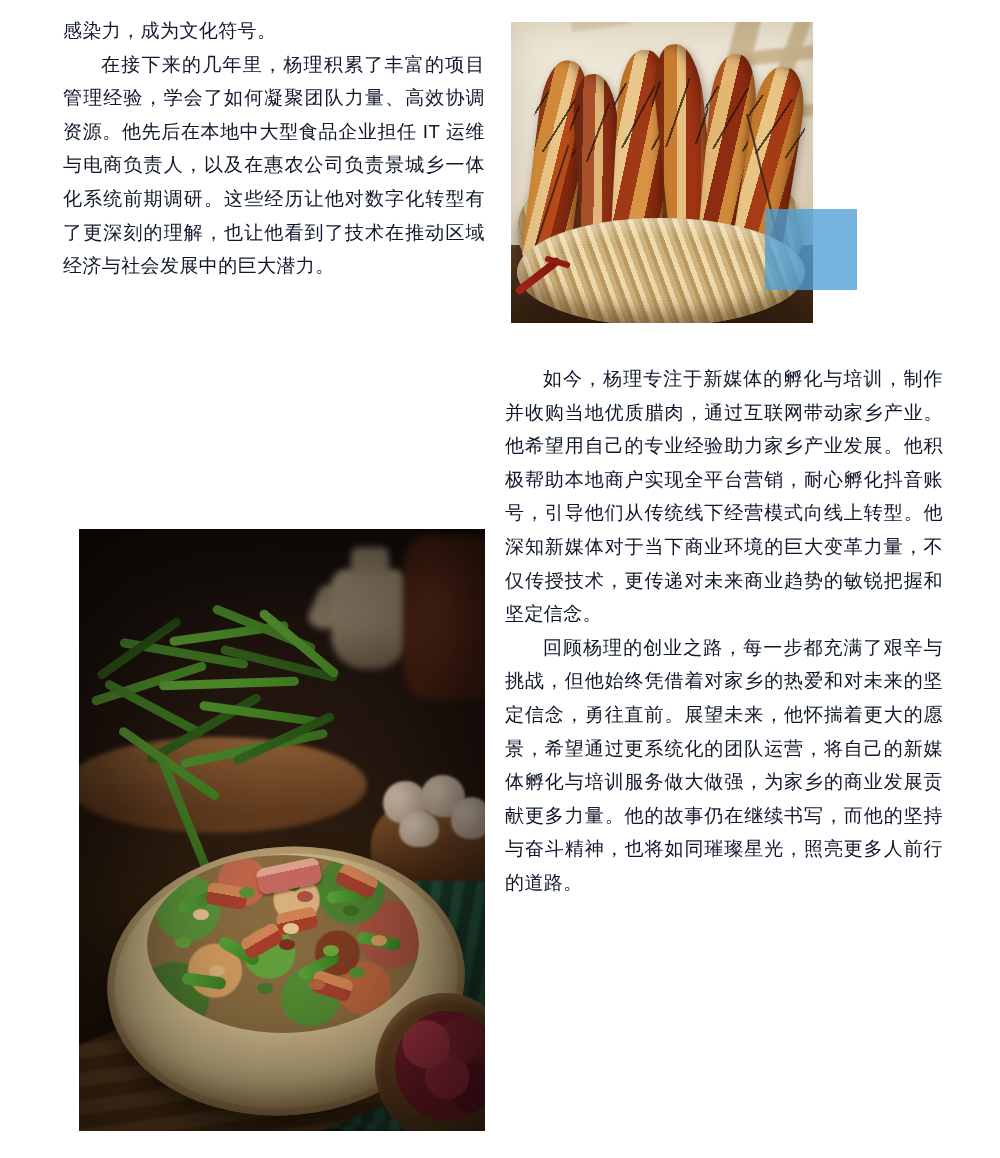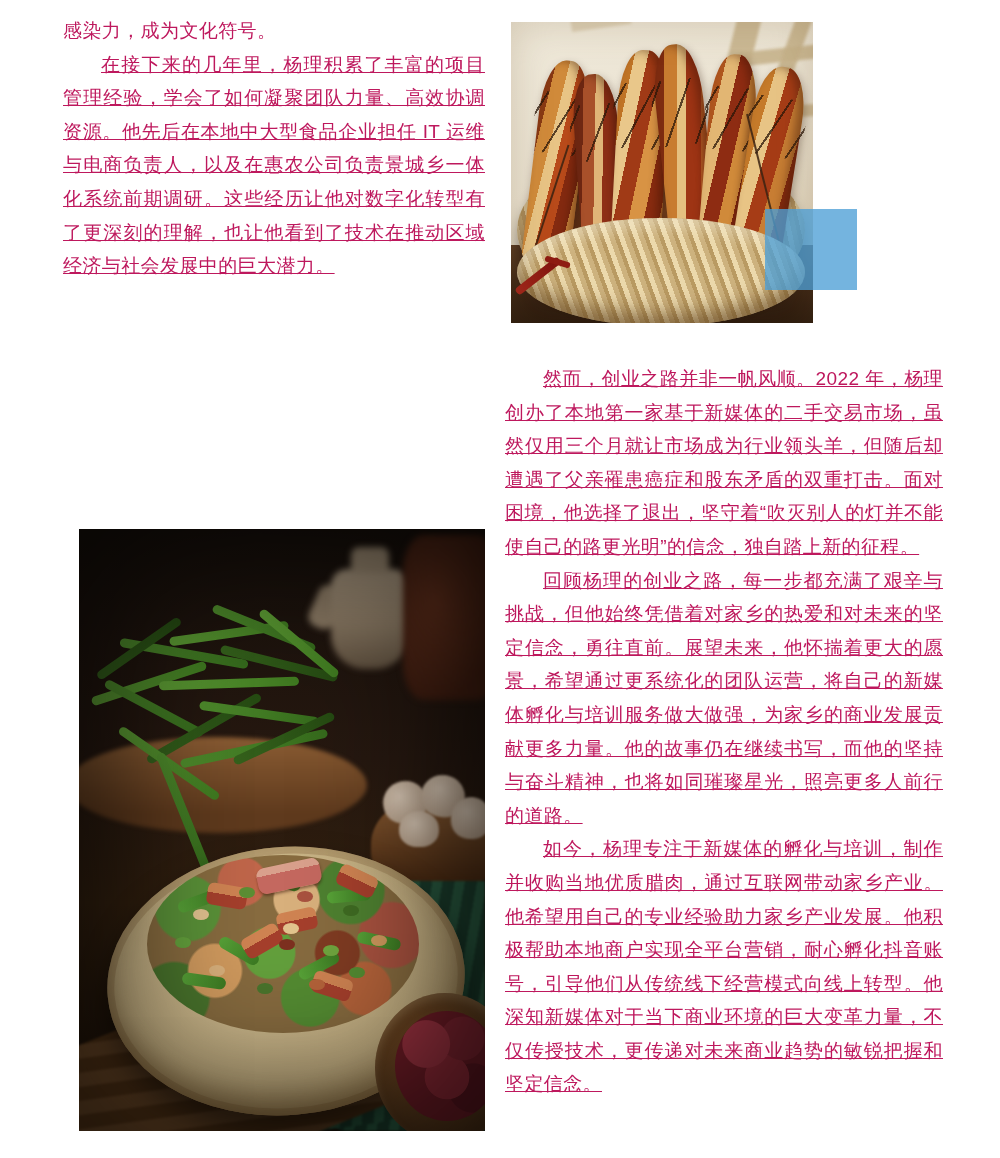--- a/index.html
+++ b/index.html
@@ -8,26 +8,26 @@
     width:1000px;height:1158px;
     background:#ffffff;
     overflow:hidden;
     font-family:"Liberation Sans","DejaVu Sans",sans-serif;
   }
   
   .col{
     position:absolute;
     font-size:19px;
     line-height:33.6px;
-    color:#be185d;
+    color:#0f172a;
     text-align:justify;
     letter-spacing:.4px;
   }
   .col p{margin:0;}
-  .col p.indent{text-indent:2em;text-decoration:underline;}
+  .col p.indent{text-indent:2em;}
   .col-left{left:63px;top:14px;width:422px;}
   .col-right{left:505px;top:362px;width:438px;}
 
   
   .photo{position:absolute;overflow:hidden;}
 
   
   .photo-bacon{
     left:511px;top:22px;width:302px;height:301px;
     background:linear-gradient(160deg,#f0eadb 0%,#e9e1d0 45%,#ded2ba 78%,#d8cbb2 100%);
@@ -151,23 +151,22 @@
 <body>
 
 <div class="page">
 
   <div class="col col-left">
     <p>感染力，成为文化符号。</p>
     <p class="indent">在接下来的几年里，杨理积累了丰富的项目管理经验，学会了如何凝聚团队力量、高效协调资源。他先后在本地中大型食品企业担任 IT 运维与电商负责人，以及在惠农公司负责景城乡一体化系统前期调研。这些经历让他对数字化转型有了更深刻的理解，也让他看到了技术在推动区域经济与社会发展中的巨大潜力。</p>
   </div>
 
   <div class="col col-right">
-    <p class="indent">然而，创业之路并非一帆风顺。2022 年，杨理创办了本地第一家基于新媒体的二手交易市场，虽然仅用三个月就让市场成为行业领头羊，但随后却遭遇了父亲罹患癌症和股东矛盾的双重打击。面对困境，他选择了退出，坚守着“吹灭别人的灯并不能使自己的路更光明”的信念，独自踏上新的征程。</p>
+    <p class="indent">如今，杨理专注于新媒体的孵化与培训，制作并收购当地优质腊肉，通过互联网带动家乡产业。他希望用自己的专业经验助力家乡产业发展。他积极帮助本地商户实现全平台营销，耐心孵化抖音账号，引导他们从传统线下经营模式向线上转型。他深知新媒体对于当下商业环境的巨大变革力量，不仅传授技术，更传递对未来商业趋势的敏锐把握和坚定信念。</p>
     <p class="indent">回顾杨理的创业之路，每一步都充满了艰辛与挑战，但他始终凭借着对家乡的热爱和对未来的坚定信念，勇往直前。展望未来，他怀揣着更大的愿景，希望通过更系统化的团队运营，将自己的新媒体孵化与培训服务做大做强，为家乡的商业发展贡献更多力量。他的故事仍在继续书写，而他的坚持与奋斗精神，也将如同璀璨星光，照亮更多人前行的道路。</p>
-    <p class="indent">如今，杨理专注于新媒体的孵化与培训，制作并收购当地优质腊肉，通过互联网带动家乡产业。他希望用自己的专业经验助力家乡产业发展。他积极帮助本地商户实现全平台营销，耐心孵化抖音账号，引导他们从传统线下经营模式向线上转型。他深知新媒体对于当下商业环境的巨大变革力量，不仅传授技术，更传递对未来商业趋势的敏锐把握和坚定信念。</p>
   </div>
 
   <div class="photo photo-bacon">
     <div class="wf wf1"></div>
     <div class="wf wf2"></div>
     <div class="wf wf3"></div>
     <div class="wf wf4"></div>
     <div class="wf wf5"></div>
     <div class="table-top"></div>
     <div class="basket-back"></div>

